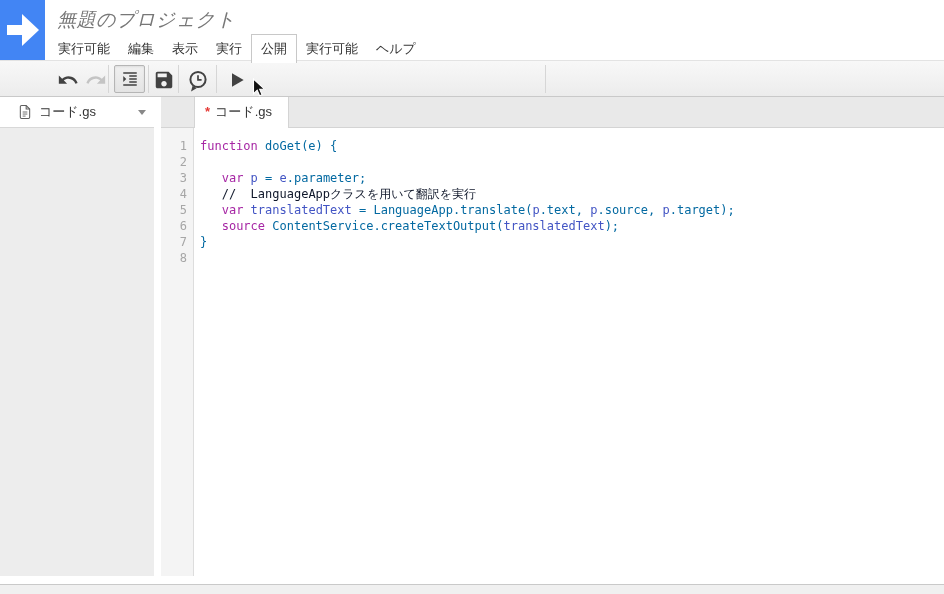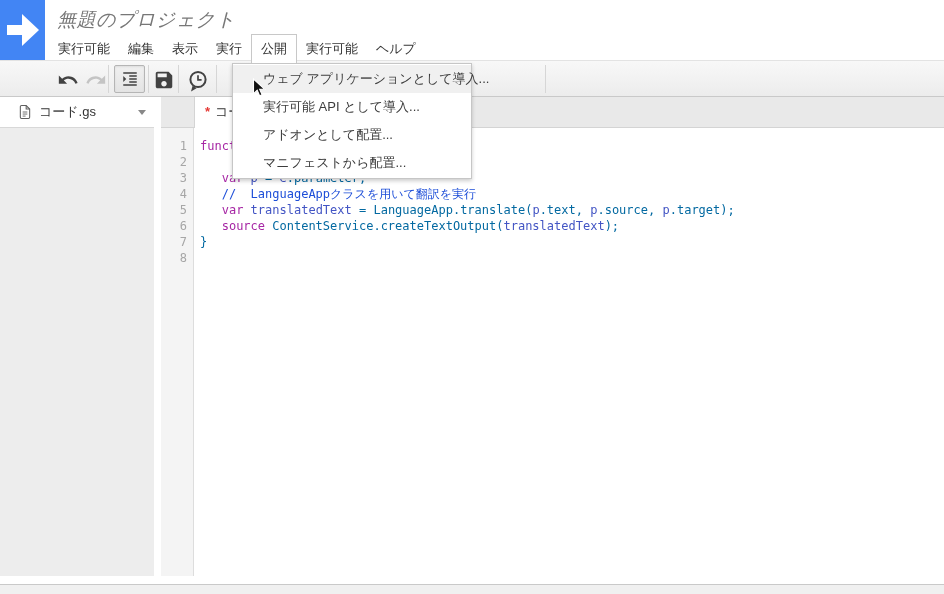--- a/index.html
+++ b/index.html
@@ -42,21 +42,21 @@
                 padding:0 10px; line-height:30px; font-size:13px; color:#333; white-space:nowrap; }
   .dirty-marker { color:#e53935; margin-right:5px; font-weight:bold; }
   #gutter { position:absolute; left:0; top:31px; width:33px; height:448px; background:#f4f4f4; border-right:1px solid #ddd;
             padding:10px 6px 0 0; text-align:right; font-family:"DejaVu Sans Mono","Liberation Mono",monospace;
             font-size:12px; line-height:16px; color:#a6a6a6; }
   #code-lines { position:absolute; left:34px; top:31px; right:0; bottom:0; padding:10px 0 0 5px;
                 font-family:"DejaVu Sans Mono","Liberation Mono",monospace; font-size:12px; line-height:16px; color:#1a1a1a; }
   .code-line { white-space:pre; height:16px; }
   .tok-keyword { color:#a626a4; }
   .tok-variable { color:#4355c4; }
-  .tok-comment { color:#1d4ed8; }
+  .tok-comment { color:#0f172a; }
   .tok-plain { color:#0369a1; }
 
   
   #publish-dropdown { position:absolute; left:232px; top:63px; width:240px; background:#fff;
                       border:1px solid #c6c6c6; box-shadow:0 2px 4px rgba(0,0,0,.2); z-index:100; padding:1px 0; }
   .dropdown-item { height:28px; line-height:28px; padding-left:30px; font-size:13px; color:#3c3c3c; white-space:nowrap; cursor:pointer; }
   .dropdown-item.hovered { background:#f0f0f0; }
 
   
   #status-bar { position:absolute; left:0; top:584px; width:944px; height:10px; background:#f0f0f0; border-top:1px solid #c9c9c9; }
@@ -150,26 +150,20 @@
         <div class="code-line"><span class="tok-plain"></span></div>
         <div class="code-line"><span class="tok-plain">   </span><span class="tok-keyword">var</span><span class="tok-plain"> </span><span class="tok-variable">p</span><span class="tok-plain"> = </span><span class="tok-variable">e</span><span class="tok-plain">.parameter;</span></div>
         <div class="code-line"><span class="tok-plain">   </span><span class="tok-comment">//  LanguageAppクラスを用いて翻訳を実行</span></div>
         <div class="code-line"><span class="tok-plain">   </span><span class="tok-keyword">var</span><span class="tok-plain"> </span><span class="tok-variable">translatedText</span><span class="tok-plain"> = LanguageApp.translate(</span><span class="tok-variable">p</span><span class="tok-plain">.text, </span><span class="tok-variable">p</span><span class="tok-plain">.source, </span><span class="tok-variable">p</span><span class="tok-plain">.target);</span></div>
         <div class="code-line"><span class="tok-plain">   </span><span class="tok-keyword">source</span><span class="tok-plain"> ContentService.createTextOutput(</span><span class="tok-variable">translatedText</span><span class="tok-plain">);</span></div>
         <div class="code-line"><span class="tok-plain">}</span></div>
         <div class="code-line"><span class="tok-plain"></span></div>
       </div>
   </div>
 
-  <div id="publish-dropdown">
-      <div class="dropdown-item hovered">ウェブ アプリケーションとして導入...</div>
-      <div class="dropdown-item">実行可能 API として導入...</div>
-      <div class="dropdown-item">アドオンとして配置...</div>
-      <div class="dropdown-item">マニフェストから配置...</div>
-    </div>
 
   <div id="status-bar"></div>
 
   <svg id="mouse-cursor" width="14" height="20" viewBox="0 0 14 20">
     <path d="M1.5 1 L1.5 15.8 L5.2 12.2 L7.6 17.8 L10.1 16.7 L7.7 11.3 L12.8 11.3 Z" fill="#111" stroke="#fff" stroke-width="1.1"></path>
   </svg>
 
 </div>
 
 </body></html>

